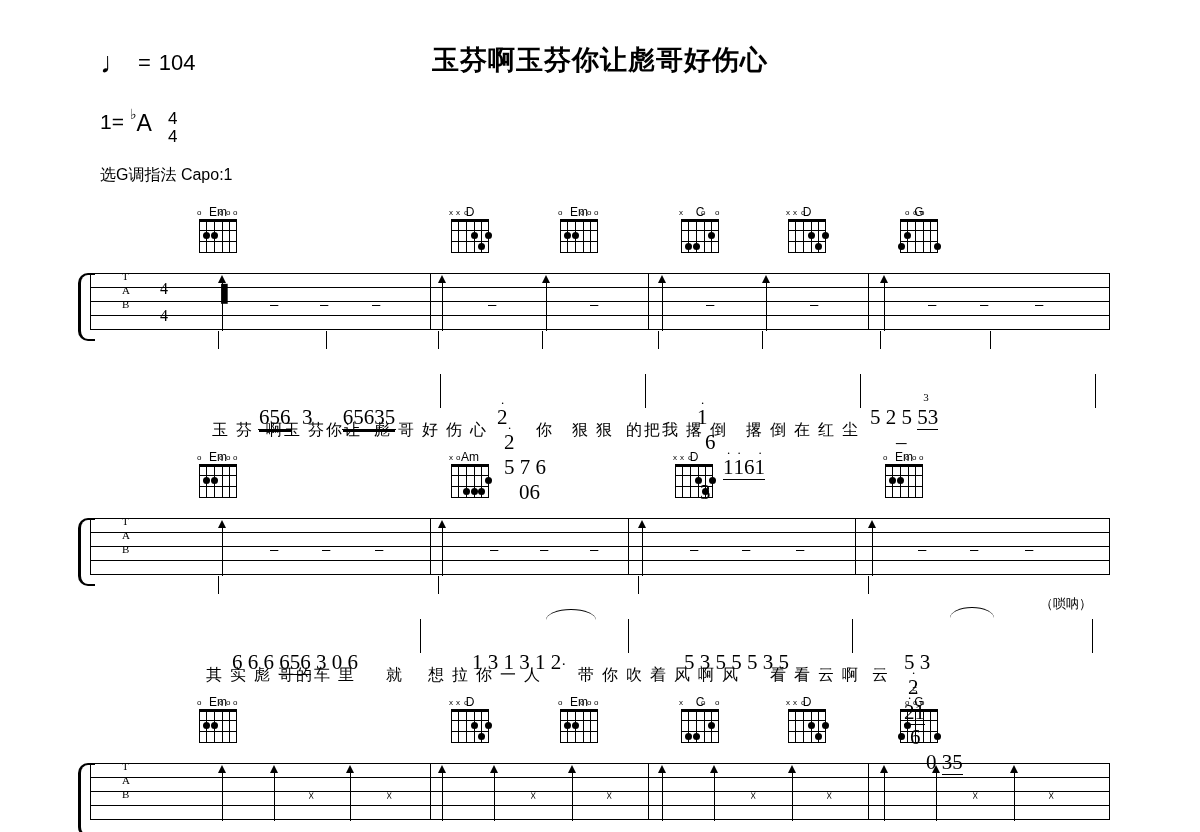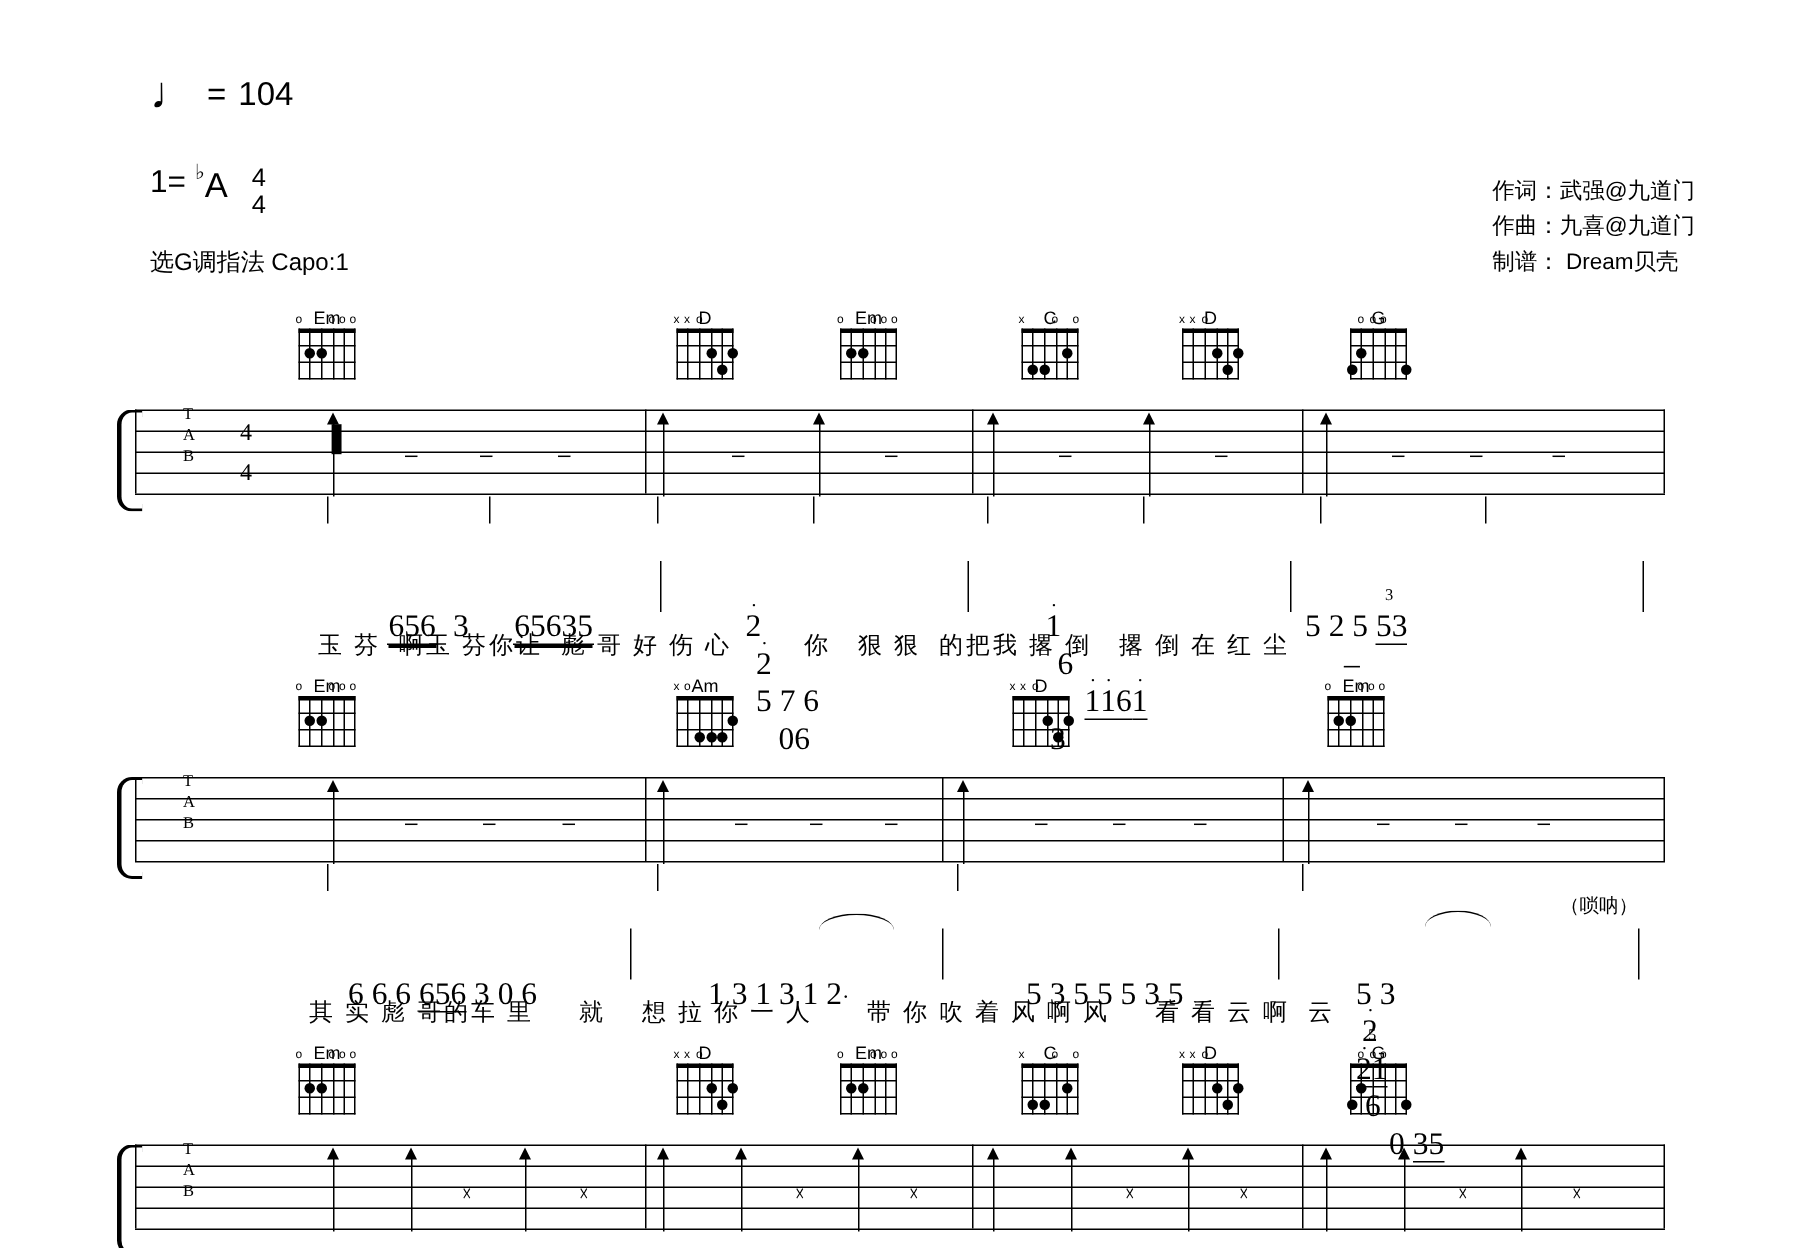--- a/index.html
+++ b/index.html
@@ -73,39 +73,35 @@
 <body>
 
 <div class="sheet">
 
   <div class="tempo">
     <span class="note-glyph">♩</span>
     <span>=</span>
     <span>104</span>
   </div>
 
+  <div class="title">玉芬啊玉芬你让彪哥好伤心</div>
 
   <div class="key-sig">
     <span>1=</span>
     <span style="position:relative;">
       <span class="flat">♭</span><span style="font-size:23px;">A</span>
     </span>
     <span class="meter">
       <span style="display:block;border-bottom:0;">4</span>
       <span style="display:block;">4</span>
     </span>
   </div>
 
   <div class="capo">选G调指法  Capo:1</div>
 
-  <div class="credits">
-    <div>作词：武强@九道门</div>
-    <div>作曲：九喜@九道门</div>
-    <div>制谱：   Dream贝壳</div>
-  </div>
 
   <div class="system sys1">
 
     <div class="chords">
 
       <div class="chord" style="left:196px;top:0;">
         <div class="cname">Em</div>
         <div class="grid">
           <div class="nut"></div>
           <div class="vline" style="left:0;"></div>

